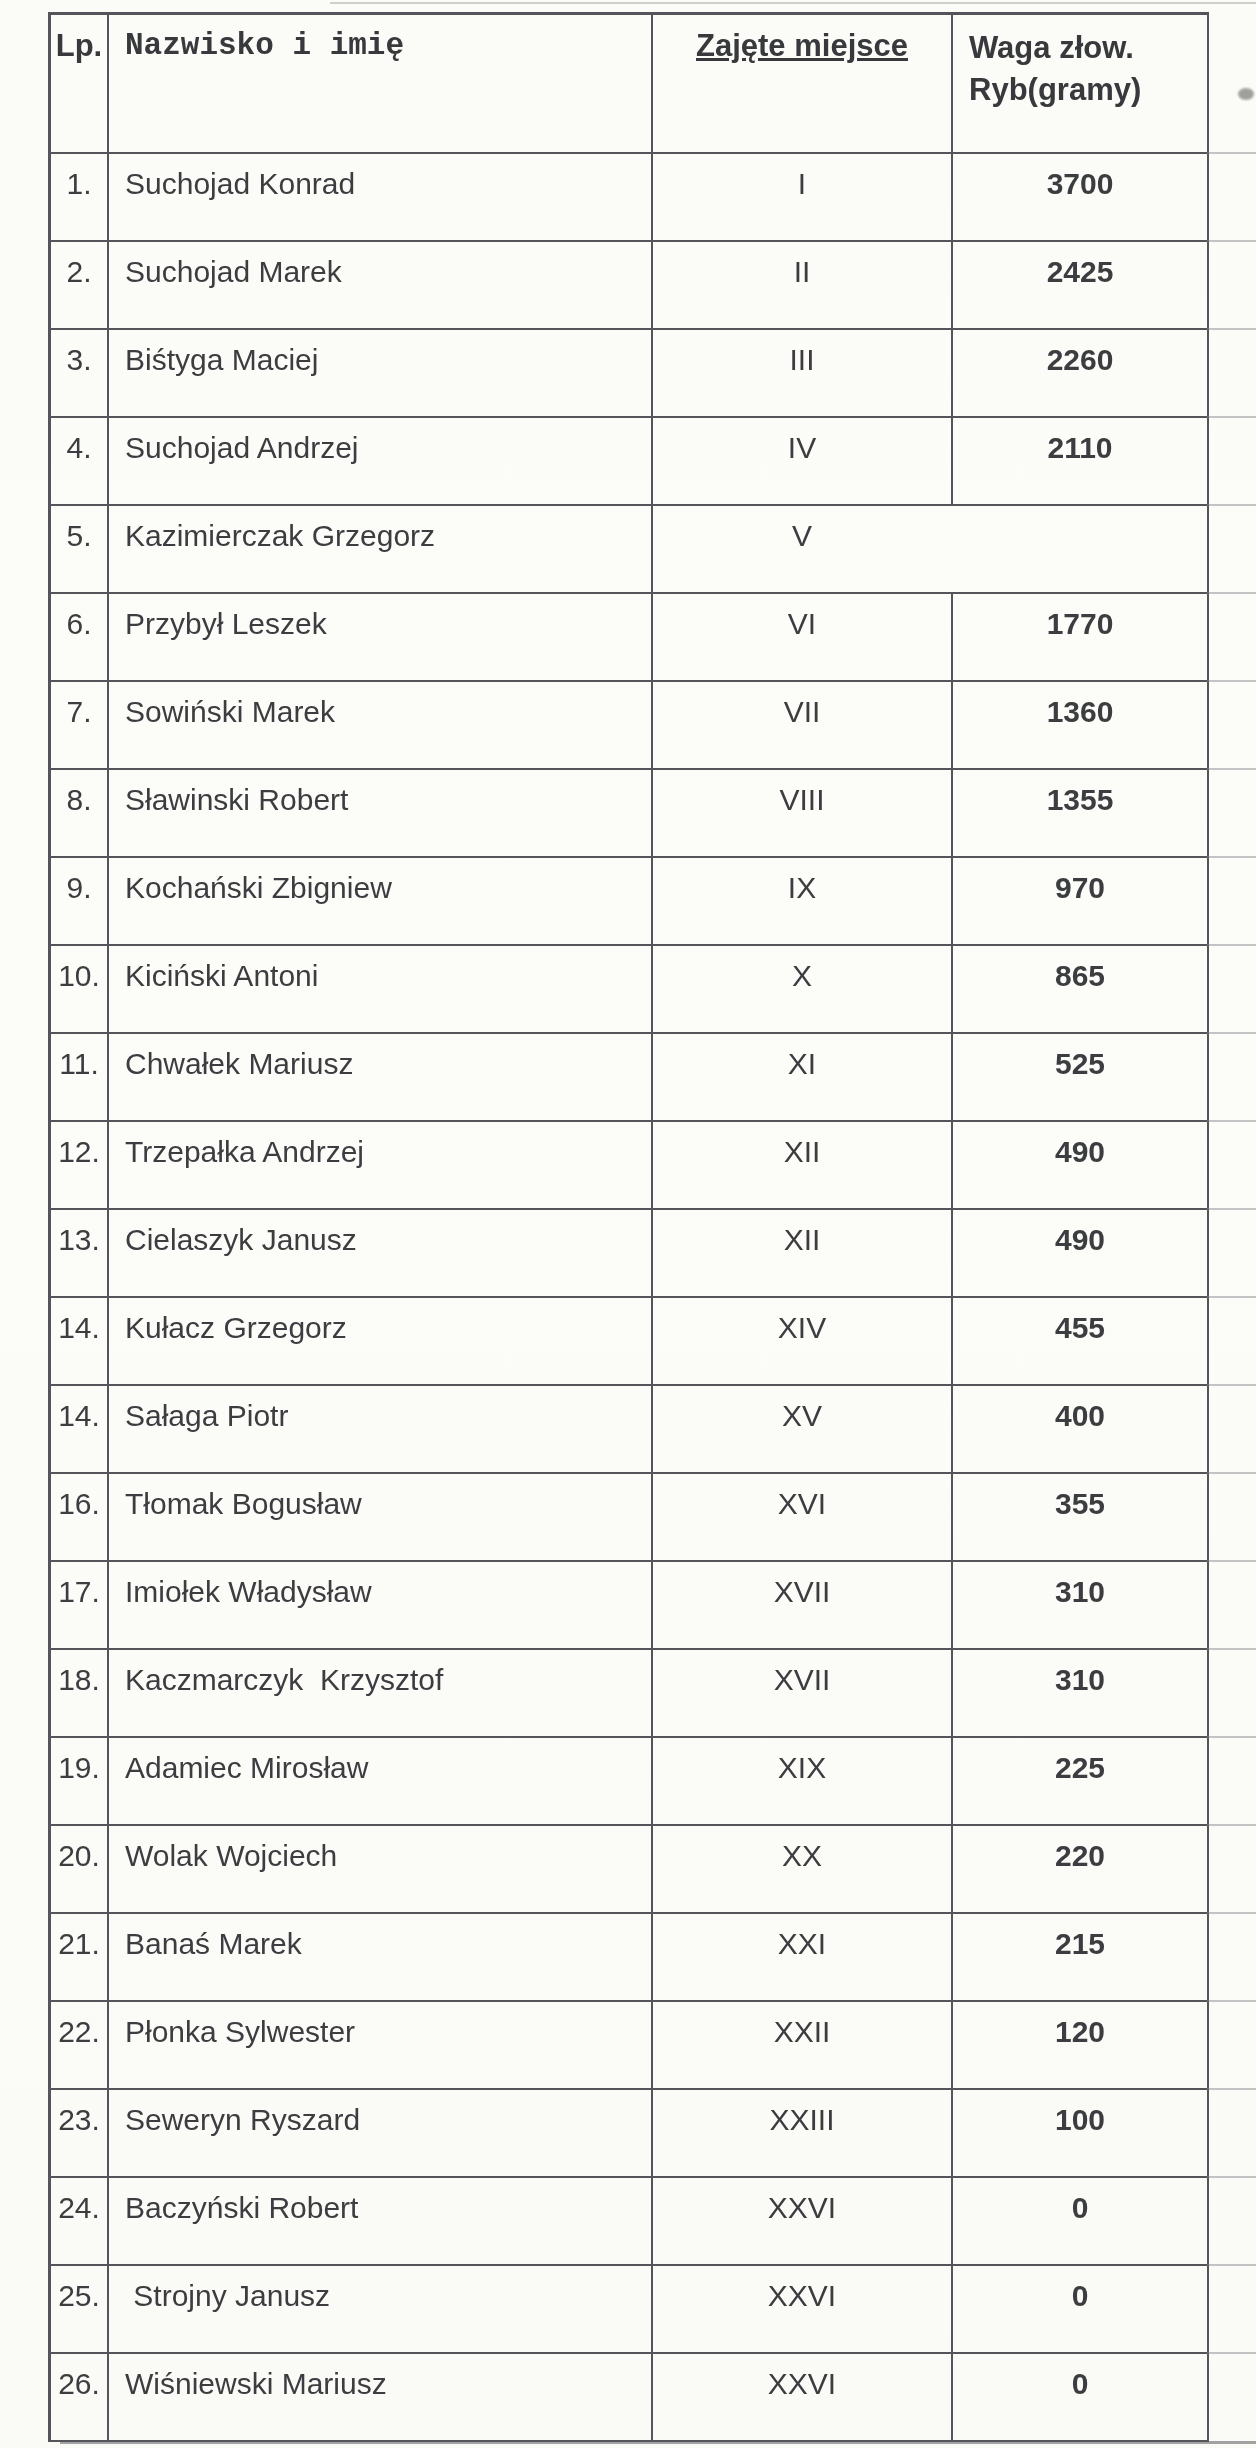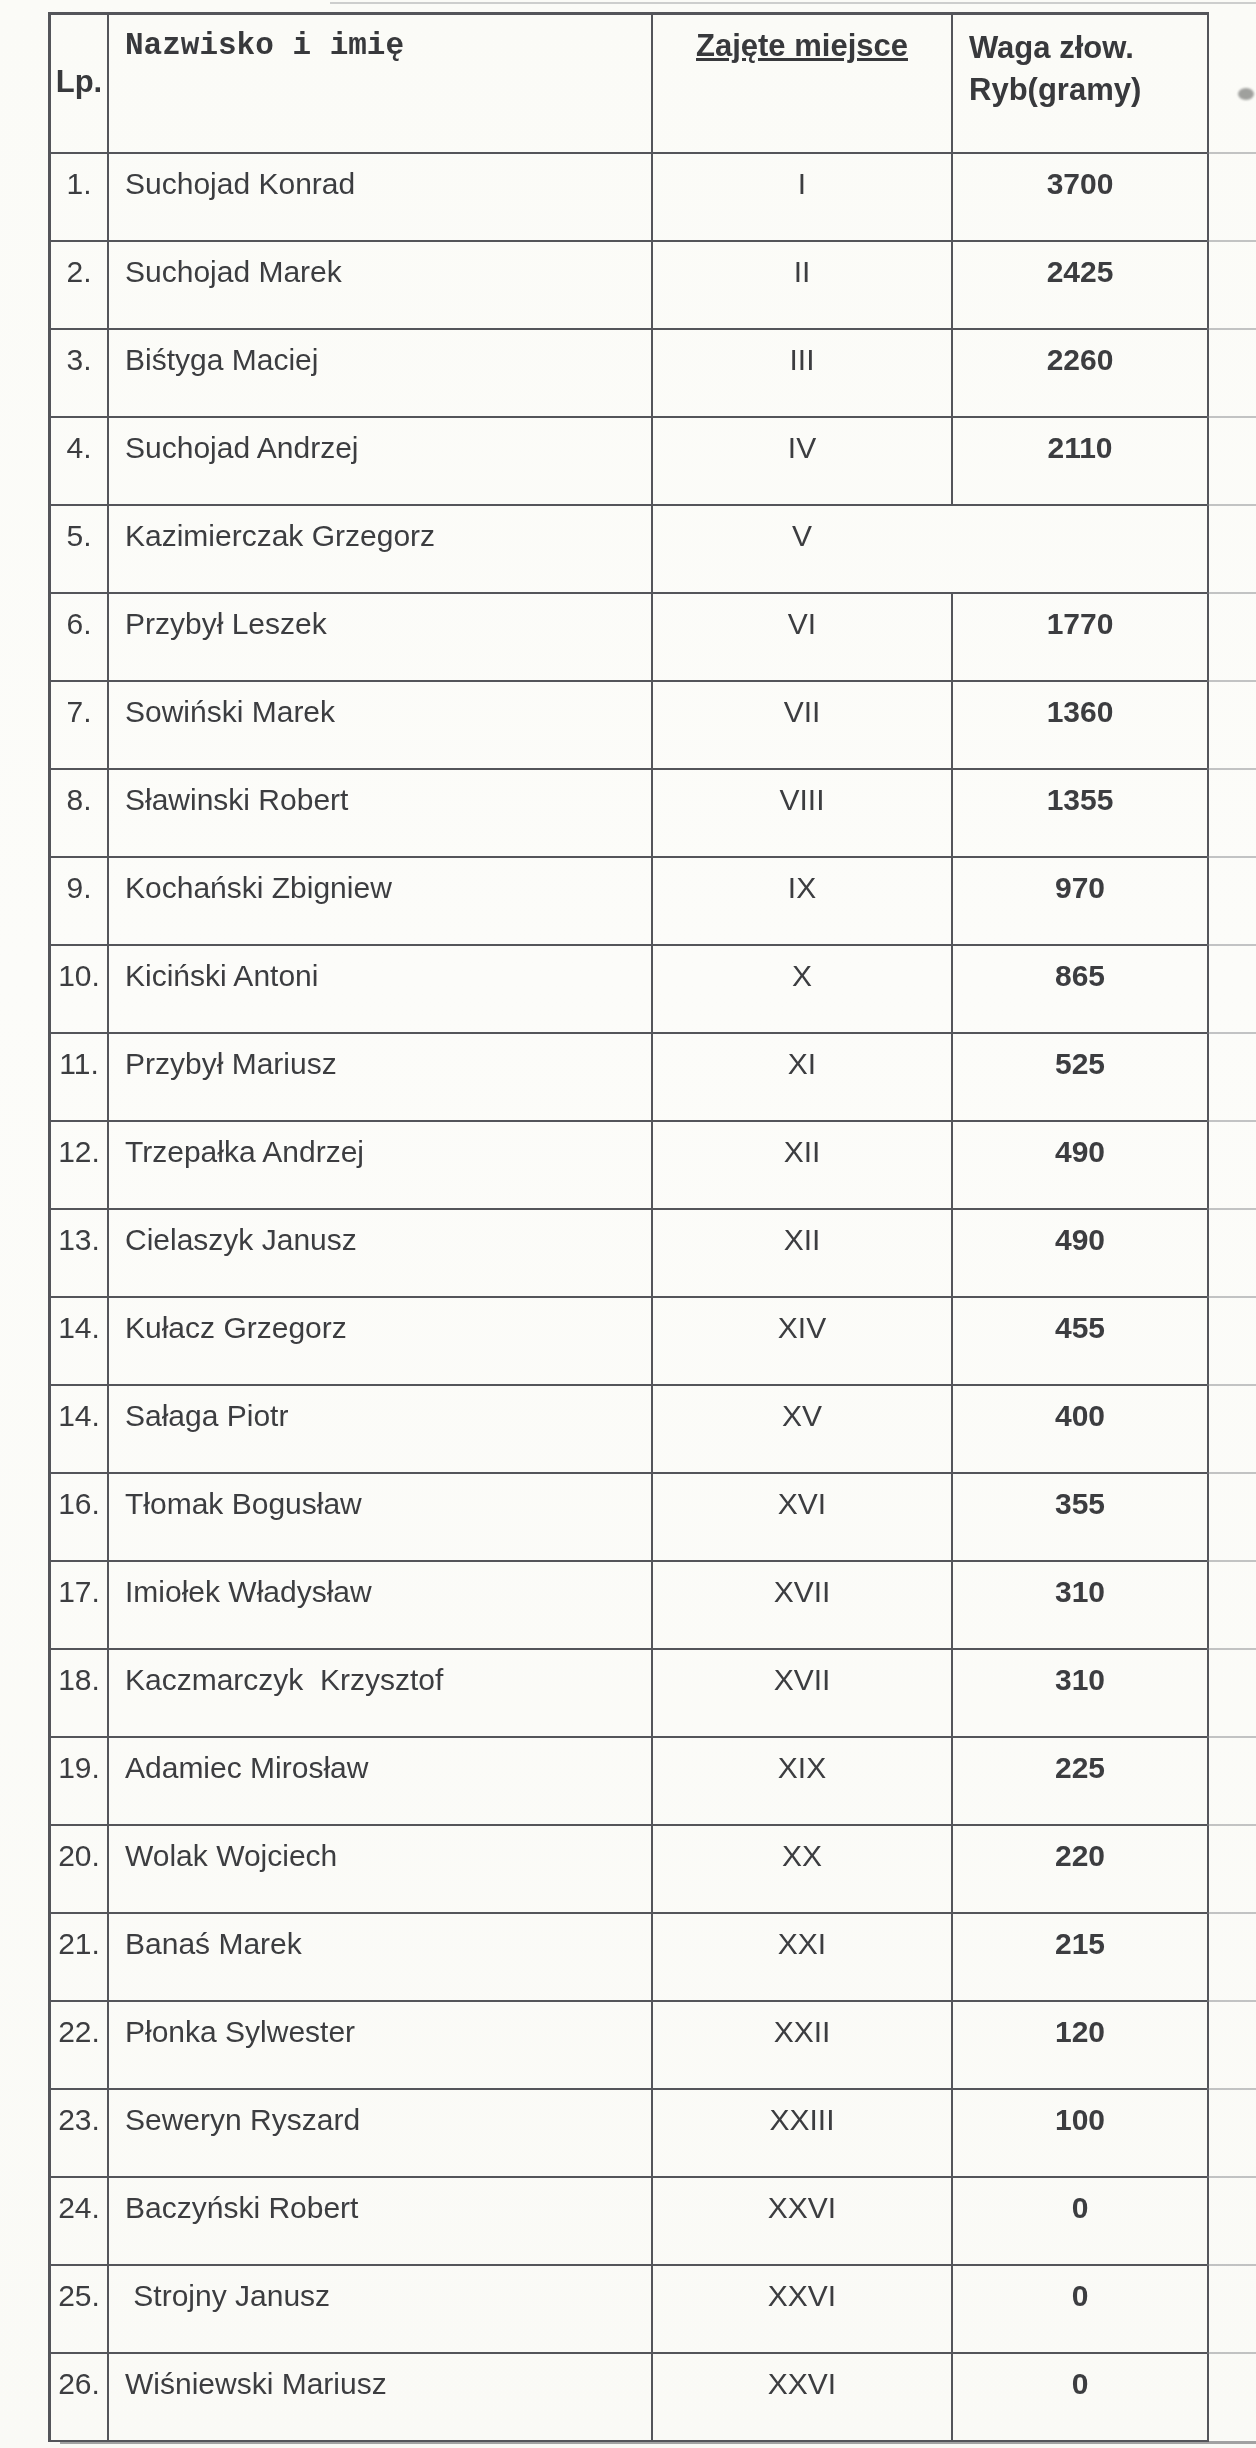--- a/index.html
+++ b/index.html
@@ -70,21 +70,21 @@
     border-left: 2px solid #54555a;
   }
 
   .hdr { font-weight: bold; font-size: 31px; color: #38393c; }
 
   .c-lp     { text-align: center; }
   .c-name   { padding-left: 16px; white-space: pre-wrap; }
   .c-place  { text-align: center; }
   .c-weight { text-align: center; font-weight: bold; }
 
-  .h-lp     { text-align: center; margin-top: 36px; }
+  .h-lp     { text-align: center; }
   .h-name   { padding-left: 16px; font-family: Liberation Mono, monospace; }
   .h-place  { text-align: center; text-decoration: underline; }
   .h-weight { padding-left: 16px; white-space: pre-line; line-height: 1.35; }
 
   
   .speck {
     position: absolute;
     left: 1238px;
     top: 88px;
     width: 16px;
@@ -196,21 +196,21 @@
 
   <div class="row">
     <div class="cell c-lp">10.</div>
     <div class="cell c-name">Kiciński Antoni</div>
     <div class="cell c-place">X</div>
     <div class="cell c-weight">865</div>
   </div>
 
   <div class="row">
     <div class="cell c-lp">11.</div>
-    <div class="cell c-name">Przybył Mariusz</div>
+    <div class="cell c-name">Chwałek Mariusz</div>
     <div class="cell c-place">XI</div>
     <div class="cell c-weight">525</div>
   </div>
 
   <div class="row">
     <div class="cell c-lp">12.</div>
     <div class="cell c-name">Trzepałka Andrzej</div>
     <div class="cell c-place">XII</div>
     <div class="cell c-weight">490</div>
   </div>

